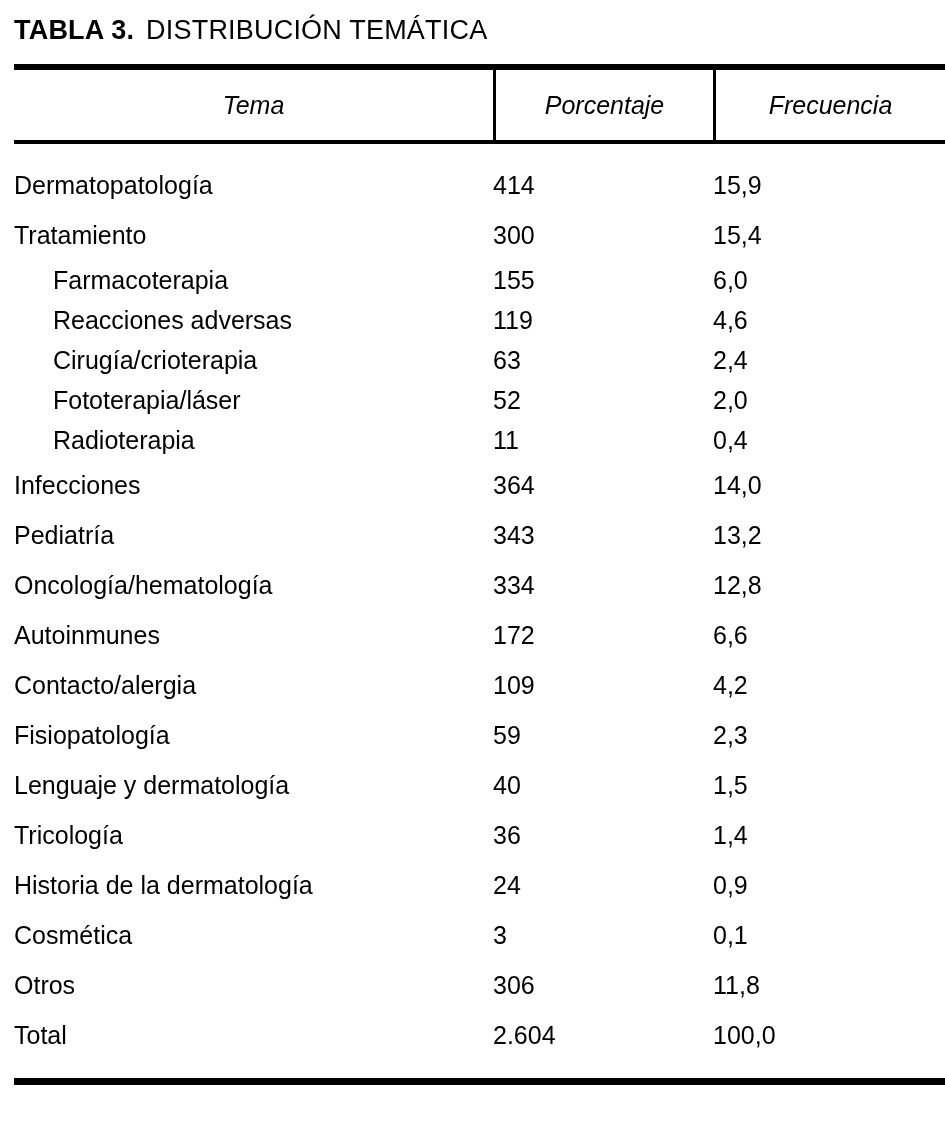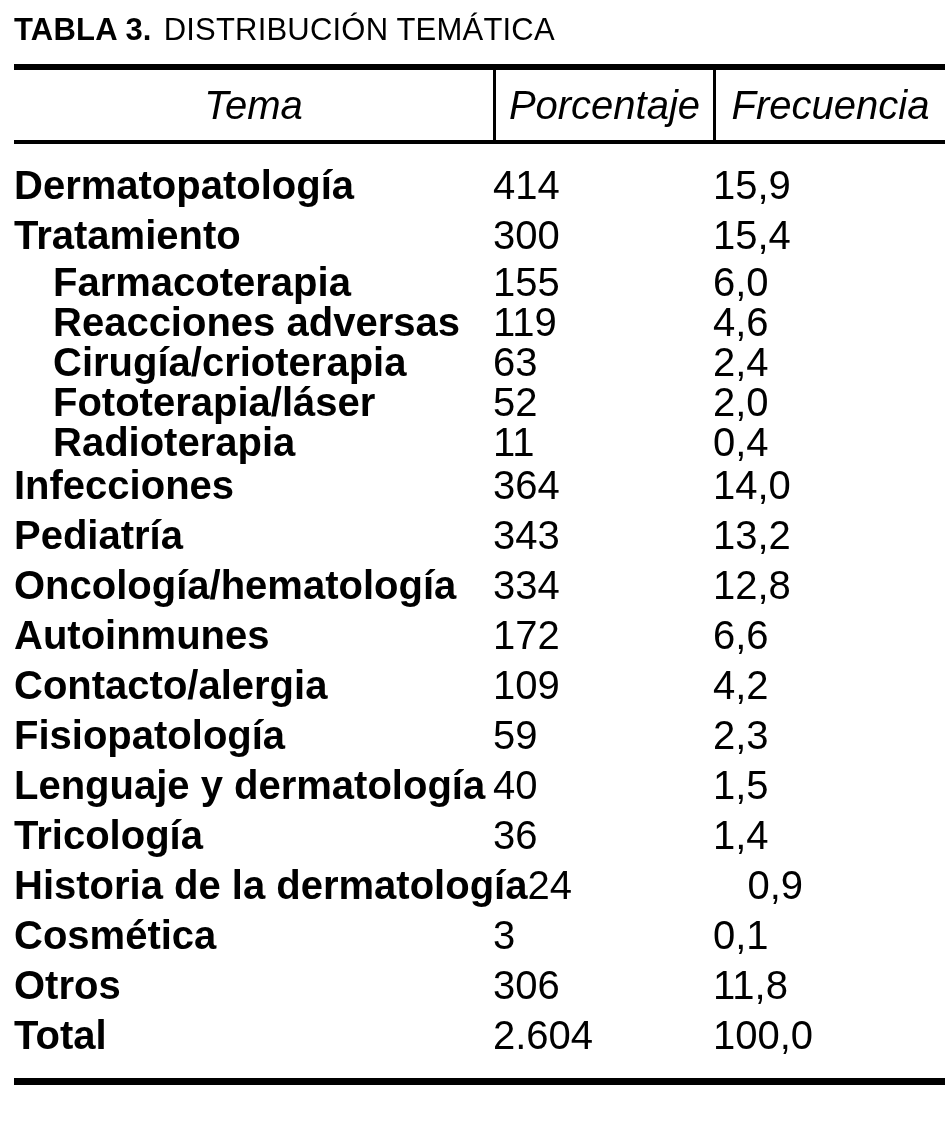--- a/index.html
+++ b/index.html
@@ -11,36 +11,36 @@
     position: relative;
     width: 945px;
     height: 1138px;
     background: #ffffff;
     color: #000000;
     font-family: "Liberation Sans", "DejaVu Sans", sans-serif;
     overflow: hidden;
   }
   .title {
     padding: 10px 0 0 14px;
-    font-size: 31px;
+    font-size: 27px;
     line-height: 40px;
     letter-spacing: 0.2px;
     white-space: nowrap;
   }
   .title .title-label {
     font-weight: bold;
     margin-right: 12px;
   }
   .title .title-caption {
     font-weight: normal;
   }
   .table {
     margin: 14px 0 0 14px;
     width: 931px;
-    font-size: 40px;
+    font-size: 25px;
   }
   .head {
     display: grid;
     grid-template-columns: 1fr 220px 232px;
     height: 70px;
     border-top: 6px solid #000;
     border-bottom: 4px solid #000;
     align-items: center;
   }
   .hcell {
@@ -60,21 +60,20 @@
     grid-template-columns: 1fr 220px 232px;
     height: 50px;
     align-items: center;
   }
   .row.sub {
     height: 40px;
   }
   .row .label {
     padding-left: 0;
     white-space: nowrap;
-    font-weight: bold;
   }
   .row.sub .label {
     padding-left: 39px;
   }
   .cell.num {
     padding-right: 65px;
     font-variant-numeric: tabular-nums;
   }
   .cell.num.pct {
     padding-right: 64px;

